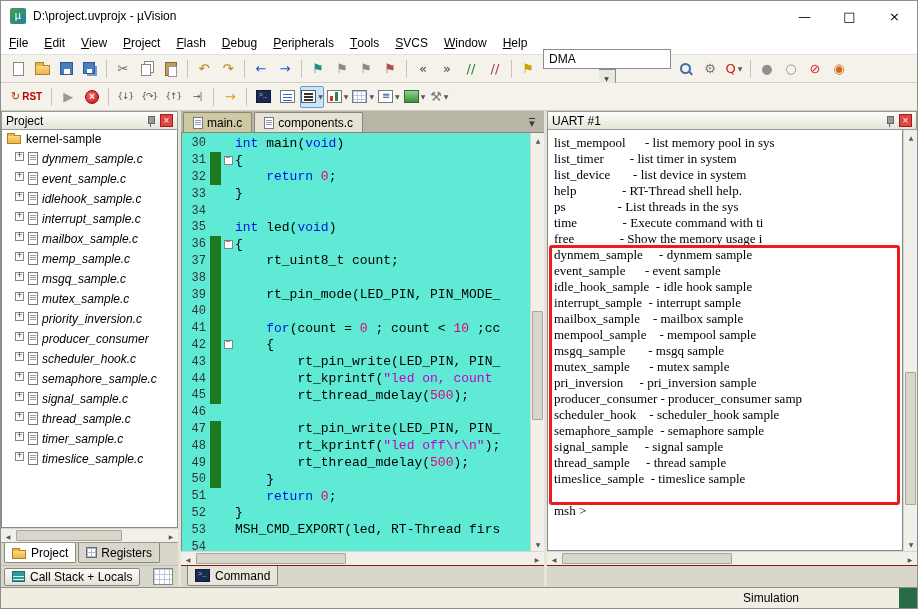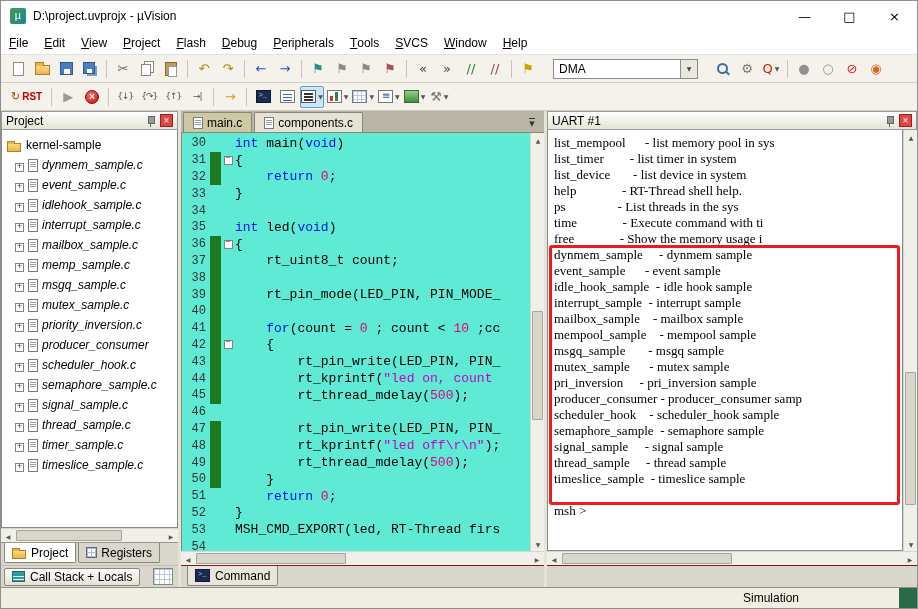--- a/index.html
+++ b/index.html
@@ -20,21 +20,21 @@
   .menu-item .al { text-decoration:underline; }
 
   
   .toolbar { height:28px; background:#f4f2ea; border-bottom:1px solid #d1cec3; display:flex; align-items:center; padding:0 5px; flex:none; }
   .tbtn { min-width:22px; height:22px; display:flex; align-items:center; justify-content:center; border:1px solid transparent; border-radius:2px; margin:0 1px; position:relative; }
   .tbtn.sel { background:#cfe4f7; border-color:#5a9fd4; }
   .tsep { width:1px; height:18px; background:#c6c3b8; margin:0 4px; flex:none; }
   .glyph { font-family:"DejaVu Sans",sans-serif; font-size:13px; line-height:1; }
   .glyph.small { font-size:9px; letter-spacing:-1px; }
   .dd { font-family:"DejaVu Sans",sans-serif; font-size:6px; color:#555; margin-left:2px; }
-  .combo { display:flex; align-items:center; margin:0 13px; }
+  .combo { display:flex; align-items:center; margin:0 3px;flex-direction:column; }
   .combo-field { width:128px; height:20px; border:1px solid #898c95; background:#fff; padding:2px 5px; font-size:12px; }
   .combo-btn { width:17px; height:20px; border:1px solid #898c95; border-left:none; background:#e9e7e0; display:flex; align-items:center; justify-content:center; font-size:6px; color:#444; font-family:"DejaVu Sans",sans-serif; }
   .rstbtn { color:#c00000; font-weight:bold; font-size:10px; padding:0 3px; }
   .rst-arrow { font-family:"DejaVu Sans",sans-serif; color:#b04000; margin-right:2px; font-weight:normal; font-size:11px; }
 
   
   .mini { position:relative; flex:none; }
   .i-page { width:11px; height:14px; background:#fff; border:1px solid #8a8a8a; }
   .i-folder { width:15px; height:10px; background:linear-gradient(#ffd978,#eab54e); border:1px solid #a8832a; margin-top:3px; position:relative; }
   .i-folder::before { content:""; position:absolute; top:-4px; left:-1px; width:7px; height:3px; background:#eab54e; border:1px solid #a8832a; border-bottom:none; }
@@ -84,21 +84,21 @@
   .vsplit { width:3px; background:#e6e3d7; flex:none; }
   .col-left { width:177px; display:flex; flex-direction:column; flex:none; min-height:0; }
   .col-center { width:363px; display:flex; flex-direction:column; flex:none; min-height:0; }
   .col-right { flex:1; display:flex; flex-direction:column; min-height:0; }
 
   .phead { height:19px; background:linear-gradient(#fdfdfb,#e6e4d8); border:1px solid #9a9a94; display:flex; align-items:center; padding:0 4px; font-size:12px; flex:none; }
   .phead .sp { flex:1; }
 
   
   .tree { flex:1; background:#fff; border:1px solid #828a93; border-top:none; overflow:hidden; padding-top:2px; }
-  .trow { height:20px; display:flex; align-items:flex-end; white-space:nowrap; }
+  .trow { height:20px; display:flex; align-items:flex-start; white-space:nowrap; }
   .trow.root { padding-left:5px; }
   .trow.child { padding-left:13px;font-style:italic; }
   .plusbox { width:9px; height:9px; border:1px solid #848484; background:#fff; position:relative; margin-right:4px; flex:none; }
   .plusbox::after { content:"+"; position:absolute; left:0; right:0; top:-3px; text-align:center; font-size:9px; color:#333; }
   .flabel { margin-left:4px; overflow:hidden; text-overflow:clip; }
   .trow.root .flabel { margin-left:5px; }
 
   
   .hsb { height:14px; background:#f1efe9; border-top:1px solid #d8d5ca; display:flex; align-items:stretch; flex:none; }
   .vsb { width:14px; background:#f1efe9; border-left:1px solid #d8d5ca; display:flex; flex-direction:column; flex:none; }

